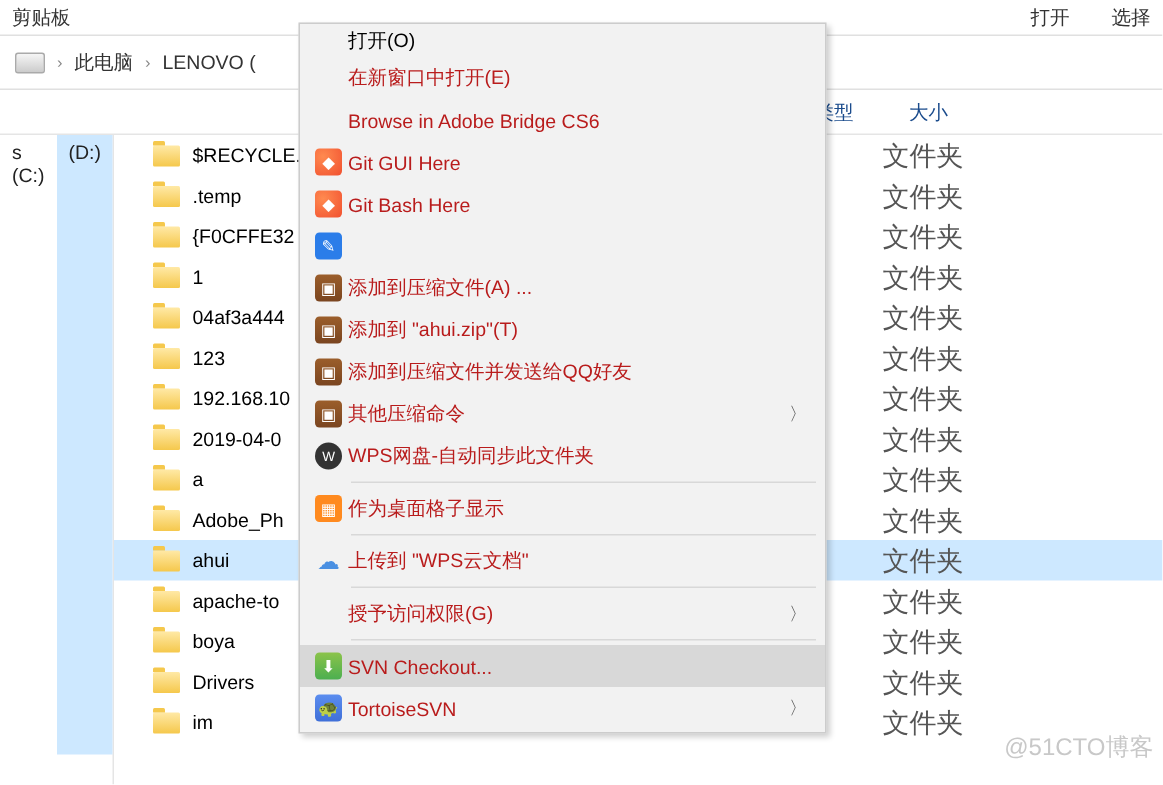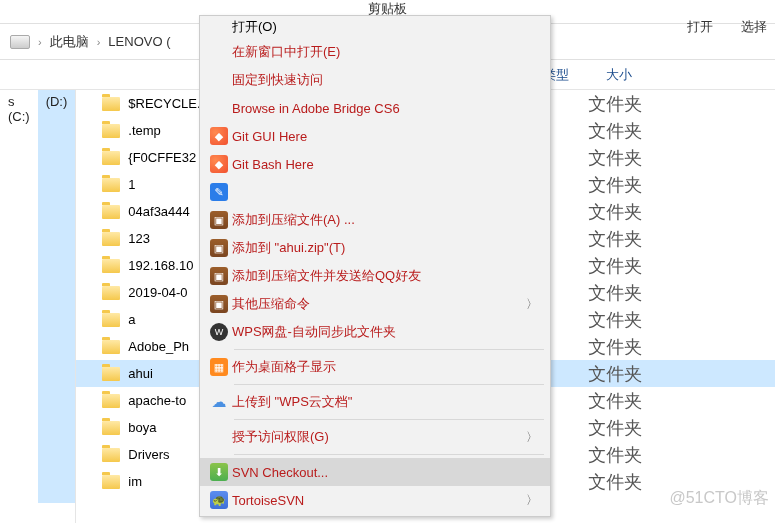--- a/index.html
+++ b/index.html
@@ -1,17 +1,17 @@
 <!DOCTYPE html>
 <html><head>
 <meta charset="utf-8">
 <style>
   * { box-sizing: border-box; margin: 0; padding: 0; font-family: "Microsoft YaHei", "Segoe UI", sans-serif; font-size: 13px; }
   body { width: 775px; height: 523px; background: #fff; color: #000; overflow: hidden; position: relative; }
-  .topbar { display: flex; align-items: center; height: 24px; padding: 0 8px; border-bottom: 1px solid #e0e0e0; flex-direction: column; }
+  .topbar { display: flex; align-items: center; height: 24px; padding: 0 8px; border-bottom: 1px solid #e0e0e0; }
   .topbar .left { flex: 0 0 auto; color: #333; }
   .topbar .right { margin-left: auto; display: flex; gap: 28px; color: #333; align-items: center; }
   .addr { display: flex; align-items: center; height: 36px; padding-left: 10px; border-bottom: 1px solid #e0e0e0; gap: 6px; color: #333; }
   .drive-glyph { width: 20px; height: 14px; background: linear-gradient(#f5f5f5,#ccc); border: 1px solid #aaa; border-radius: 2px; display: inline-block; }
   .crumb-sep { color: #888; font-size: 11px; margin: 0 2px; }
   .header-row { display: flex; align-items: center; height: 30px; border-bottom: 1px solid #e5e5e5; padding-left: 36px; color: #1a4b8c; text-align: center; }
   .header-row .col-name { flex: 0 0 470px; }
   .header-row .col-type { flex: 0 0 100px; }
   .header-row .col-size { color: #1a4b8c; }
   .content { display: flex; height: calc(523px - 24px - 36px - 30px); }
@@ -157,24 +157,20 @@
 
 <div class="ctx">
   <div class="cut-top">打开(O)</div>
   <div id="ctx-body">
       <div class="mi">
         <span class="icon-slot"></span>
         <span class="lbl">在新窗口中打开(E)</span>
       </div>
       <div class="mi">
         <span class="icon-slot"></span>
-        <span class="lbl">固定到快速访问</span>
-      </div>
-      <div class="mi">
-        <span class="icon-slot"></span>
         <span class="lbl">Browse in Adobe Bridge CS6</span>
       </div>
       <div class="mi">
         <span class="icon-slot">
           <span class="ic ic-git">◆</span>
         </span>
         <span class="lbl">Git GUI Here</span>
       </div>
       <div class="mi">
         <span class="icon-slot">

